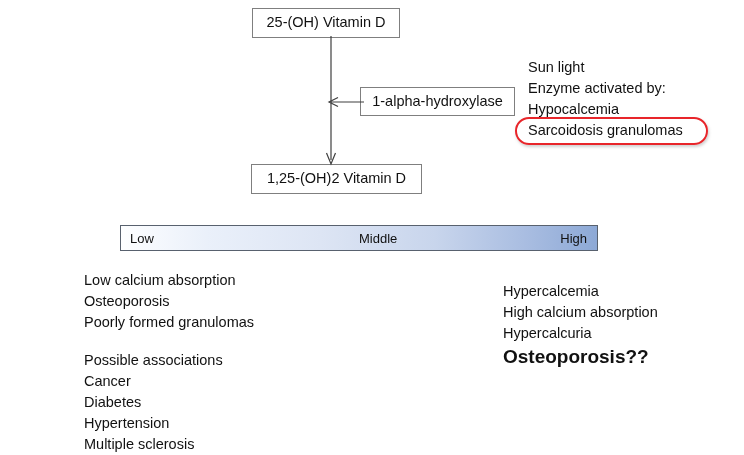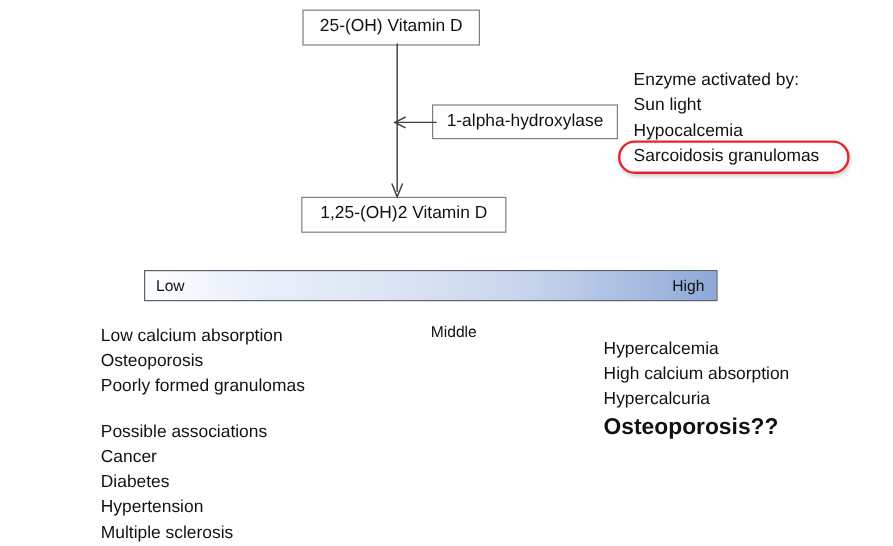--- a/index.html
+++ b/index.html
@@ -116,21 +116,21 @@
   }
   #scale-bar .scale-label {
     position: absolute;
     top: 50%;
     transform: translateY(-50%);
     font-size: 13px;
     color: #111111;
     white-space: nowrap;
   }
   #scale-label-low  { left: 9px; }
-  #scale-label-mid  { left: 50%; transform: translate(-50%, -50%); margin-top: 38px; }
+  #scale-label-mid  { left: 50%; transform: translate(-50%, -50%); }
   #scale-label-high { right: 10px; }
 
   
   .text-column {
     position: absolute;
     font-size: 14.5px;
     line-height: 21px;
     color: #111111;
     white-space: nowrap;
   }
@@ -168,22 +168,22 @@
     <line x1="13" y1="0" x2="13" y2="124" stroke="#3f3f3f" stroke-width="1.2"></line>
     <polyline points="8.5,117 13,128 17.5,117" fill="none" stroke="#3f3f3f" stroke-width="1.2"></polyline>
   </svg>
 
   <svg class="connector" id="arrow-horizontal" viewBox="0 0 38 20">
     <line x1="38" y1="10" x2="5" y2="10" stroke="#3f3f3f" stroke-width="1.2"></line>
     <polyline points="12,5.5 3,10 12,14.5" fill="none" stroke="#3f3f3f" stroke-width="1.2"></polyline>
   </svg>
 
   <div id="enzyme-list">
+    <div class="enzyme-line">Sun light</div>
     <div class="enzyme-line">Enzyme activated by:</div>
-    <div class="enzyme-line">Sun light</div>
     <div class="enzyme-line">Hypocalcemia</div>
     <div class="enzyme-line">Sarcoidosis granulomas</div>
   </div>
   <div id="highlight-ring"></div>
 
   <div id="scale-bar">
     <span class="scale-label" id="scale-label-low">Low</span>
     <span class="scale-label" id="scale-label-mid">Middle</span>
     <span class="scale-label" id="scale-label-high">High</span>
   </div>

